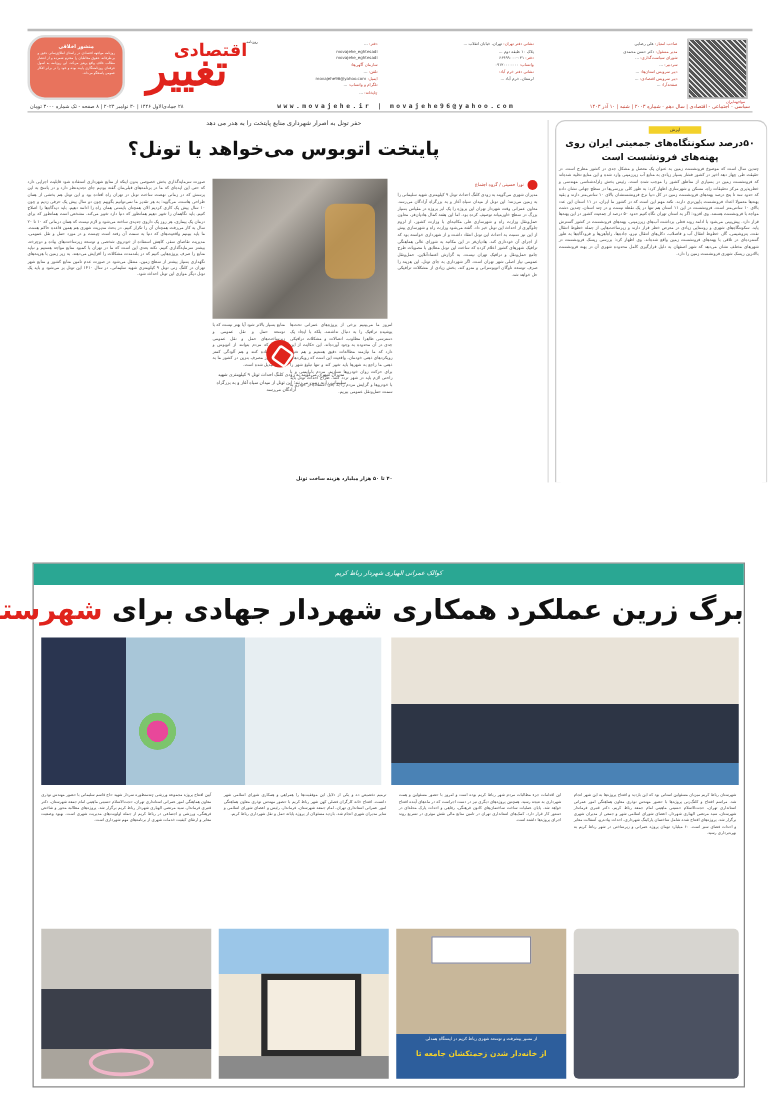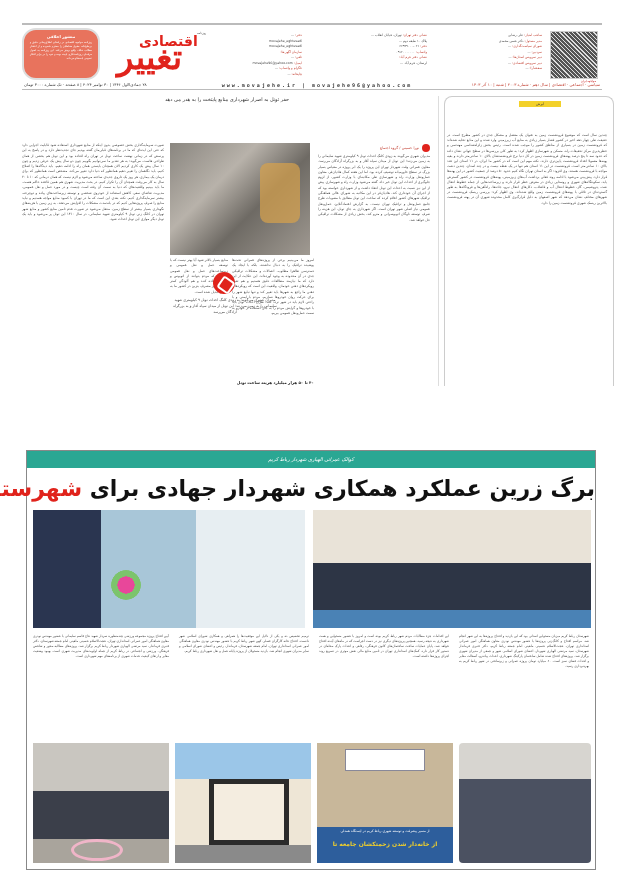--- a/index.html
+++ b/index.html
@@ -134,25 +134,27 @@
 
   <div class="dateline">
     <span class="sec">سیاسی - اجتماعی - اقتصادی | سال دهم - شماره ۲۰۰۳ | شنبه | ۱۰ آذر ۱۴۰۳</span>
     <span class="site">www.movajehe.ir | movajehe96@yahoo.com</span>
     <span class="hijri">۲۸ جمادی‌الاول ۱۴۴۶ | ۳۰ نوامبر ۲۰۲۴ | ۸ صفحه - تک شماره ۳۰۰۰ تومان</span>
   </div>
 
   <div class="side">
     <div class="side-box">
       <div class="kicker-tag">ایرش</div>
+      <div class="side-title">۵۰درصد سکونتگاه‌های جمعیتی ایران روی پهنه‌های فرونشست است</div>
       <div class="side-text">چندین سال است که موضوع فرونشست زمین به عنوان یک معضل و مشکل جدی در کشور مطرح است. در حقیقت طی چهار دهه اخیر در کشور فشار بسیار زیادی به منابع آب زیرزمینی وارد شده و این منابع تخلیه شده‌اند که فرونشست زمین در بسیاری از مناطق کشور را موجب شده است. رئیس بخش زلزله‌شناسی مهندسی و خطرپذیری مرکز تحقیقات راه، مسکن و شهرسازی اظهار کرد: به طور کلی بررسی‌ها در سطح جهانی نشان داده که حدود سه تا پنج درصد پهنه‌های فرونشست زمین در کل دنیا نرخ فرونشستشان بالای ۱۰ سانتی‌متر دارند و بقیه پهنه‌ها معمولا اعداد فرونشست پایین‌تری دارند. نکته مهم این است که در کشور ما ایران، در ۱۱ استان این عدد بالای ۱۰ سانتی‌متر است. فرونشست در این ۱۱ استان هم تنها در یک نقطه نیست و در چند استان، چندین دشت مواجه با فرونشست هستند. وی افزود: اگر به استان تهران نگاه کنیم حدود ۵۰ درصد از جمعیت کشور در این پهنه‌ها قرار دارد. پیش‌بینی می‌شود با ادامه روند فعلی برداشت آب‌های زیرزمینی، پهنه‌های فرونشست در کشور گسترش یابد. سکونتگاه‌های شهری و روستایی زیادی در معرض خطر قرار دارند و زیرساخت‌هایی از جمله خطوط انتقال نفت، پتروشیمی، گاز، خطوط انتقال آب و فاضلاب، دکل‌های انتقال نیرو، جاده‌ها، راه‌آهن‌ها و فرودگاه‌ها به طور گسترده‌ای در تلاقی با پهنه‌های فرونشست زمین واقع شده‌اند. وی اظهار کرد: بررسی ریسک فرونشست در شهرهای مختلف نشان می‌دهد که شهر اصفهان به دلیل قرارگیری کامل محدوده شهری آن در پهنه فرونشست بالاترین ریسک شهری فرونشست زمین را دارد.</div>
     </div>
   </div>
 
   <div class="kicker">حفر تونل به اصرار شهرداری منابع پایتخت را به هدر می دهد</div>
+  <div class="headline">پایتخت اتوبوس می‌خواهد یا تونل؟</div>
   <div class="photo-top"></div>
 
   <div class="byline">
     <span class="byline-icon"></span>
     <span class="byline-text">نورا حسینی / گروه اجتماع</span>
   </div>
   <div class="col col-a">مدیران شهری می‌گویند به زودی کلنگ احداث تونل ۹ کیلومتری شهید سلیمانی را به زمین می‌زنند؛ این تونل از میدان سپاه آغاز و به بزرگراه آزادگان می‌رسد. معاون عمرانی وقت شهردار تهران این پروژه را یک ابر پروژه در مقیاس بسیار بزرگ در سطح خاورمیانه توصیف کرده بود. اما این هفته کمال هادیان‌فر، معاون حمل‌ونقل وزارت راه و شهرسازی طی مکاتبه‌ای با وزارت کشور، از لزوم جلوگیری از احداث این تونل خبر داد. گفته می‌شود وزارت راه و شهرسازی پیش از این نیز نسبت به احداث این تونل انتقاد داشت و از شهرداری خواسته بود که از اجرای آن خودداری کند. هادیان‌فر در این مکاتبه به شورای عالی هماهنگی ترافیک شهرهای کشور اعلام کرده که ساخت این تونل مطابق با مصوبات طرح جامع حمل‌ونقل و ترافیک تهران نیست. به گزارش اعتمادآنلاین، حمل‌ونقل عمومی نیاز اصلی شهر تهران است. اگر شهرداری به جای تونل، این هزینه را صرف توسعه ناوگان اتوبوسرانی و مترو کند، بخش زیادی از مشکلات ترافیکی حل خواهد شد.</div>
   <div class="col col-b">امروز ما می‌بینیم برخی از پروژه‌های عمرانی تحت‌ها پوشیده ترافیک را به دنبال نداشتند، بلکه با ایجاد یک دسترسی ظاهرا مطلوب، اتصالات و مشکلات ترافیکی جدی در آن محدوده به وجود آورده‌اند. این حکایت از این دارد که ما نیازمند مطالعات دقیق هستیم و هم تغییر رویکردهای ذهنی خودمان، واقعیت این است که رویکردهای ذهنی ما راجع به شهرها باید تغییر کند و تنها تبلیغ شهر را برای حرکت روان خودروها نسازیم. مردم با ایمنی و با راحتی لازم باید در شهر تردد کنند. طراح احداث تونل باید با خودروها و گرایش مردم را به جای استفاده از خودرو به سمت حمل‌ونقل عمومی ببریم.</div>
   <div class="col col-c">منابع بسیار بالاتر شود آیا بهتر نیست که با توسعه حمل و نقل عمومی و زیرساخت‌های حمل و نقل عمومی بپردازیم که مردم بتوانند از اتوبوس و مترو استفاده کنند و هم آلودگی کمتر شود. امروز مصرف بنزین در کشور ما به بحران تبدیل شده است.</div>
   <div class="col col-d">صورت سرمایه‌گذاری بخش خصوصی بدون اینکه از منابع شهرداری استفاده شود قابلیت اجرایی دارد که حتی این ایده‌ای که ما در برنامه‌های قبلی‌مان گفته بودیم جای تجدیدنظر دارد و در پاسخ به این پرسش که در زمانی نهضت ساخت تونل در تهران راه افتاده بود و این تونل هم بخشی از همان طراحی هاست، می‌گوید: به هر تقدیر ما نمی‌توانیم بگوییم چون دو سال پیش یک حرفی زدیم و چون ۱۰ سال پیش یک کاری کردیم الان همچنان بایستی همان راه را ادامه دهیم. باید دیدگاه‌ها را اصلاح کنیم. باید نگاهمان را تغییر دهیم همانطور که دنیا دارد تغییر می‌کند. مشخص است همانطور که برای درمان یک بیماری، هر روز یک داروی جدیدی ساخته می‌شود و لازم نیست که همان درمانی که ۱۰ تا ۲۰ سال به کار می‌رفت همچنان آن را تکرار کنیم. در بحث مدیریت شهری هم همین قاعده حاکم هست. ما باید ببینیم واقعیت‌های که دنیا به سمت آن رفته است چیست و در مورد حمل و نقل عمومی، مدیریت تقاضای سفر، کاهش استفاده از خودروی شخصی و توسعه زیرساخت‌های پیاده و دوچرخه، بیشتر سرمایه‌گذاری کنیم. نکته بعدی این است که ما در تهران با کمبود منابع مواجه هستیم و نباید منابع را صرف پروژه‌هایی کنیم که در بلندمدت مشکلات را افزایش می‌دهند. به زیر زمین با هزینه‌های نگهداری بسیار بیشتر از سطح زمین، منتقل می‌شود در صورت عدم تامین منابع کشور و منابع شهر تهران در کلنگ زنی تونل ۹ کیلومتری شهید سلیمانی، در سال ۱۴۱۰ این تونل پر می‌شود و باید یک تونل دیگر موازی این تونل احداث شود.</div>

